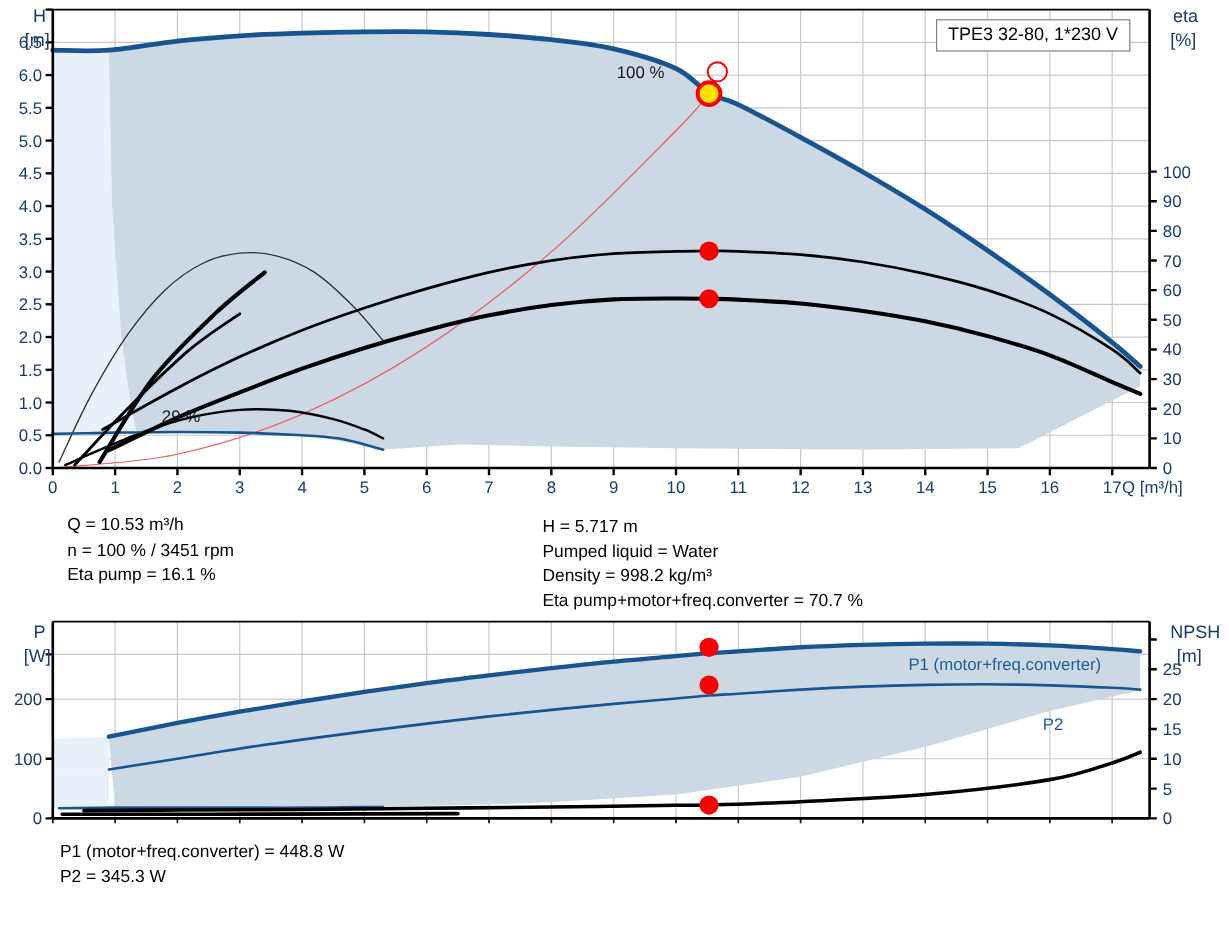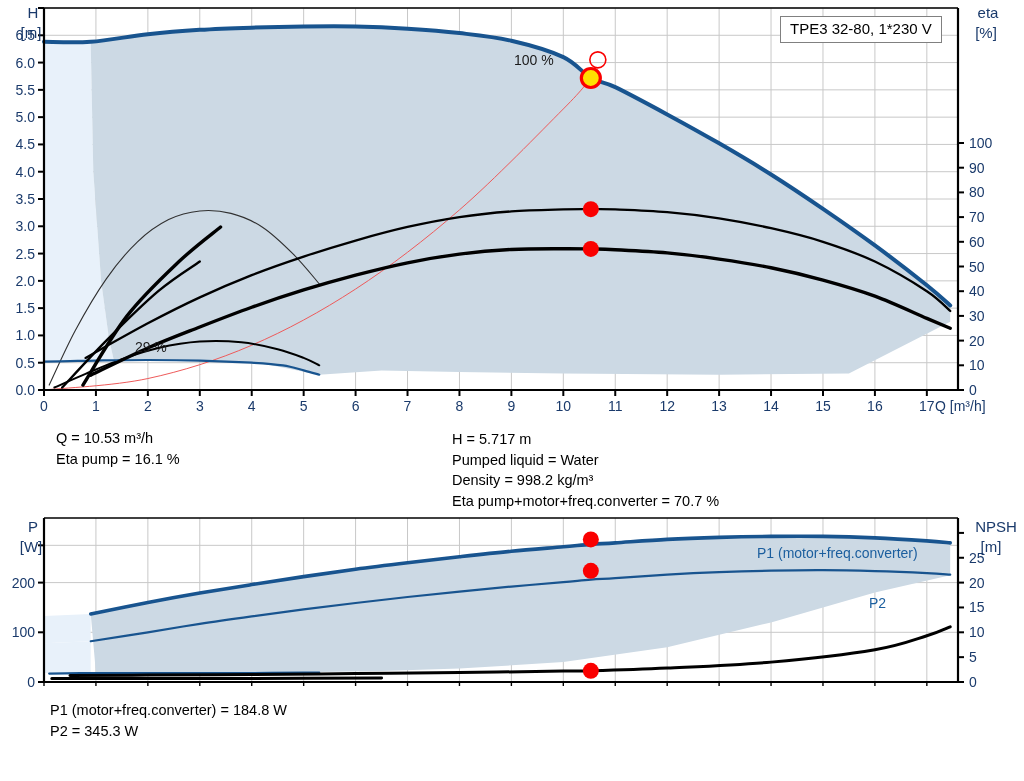--- a/index.html
+++ b/index.html
@@ -225,20 +225,21 @@
         <circle cx="590.8420454545453" cy="78.0151428571429" r="9.5" fill="#ffe000" stroke="#fa0000" stroke-width="3.2"></circle>
       </g>
     </svg>
 
   <div class="title-box" style="left:780px; top:4px;margin-top:12px;">
     <span>TPE3 32-80, 1*230 V</span>
   </div>
 
   <div class="info-block" style="left:56px; top:428px;">
     <div>Q = 10.53 m³/h</div>
+    <div>n = 100 % / 3451 rpm</div>
     <div>Eta pump = 16.1 %</div>
   </div>
 
   <div class="info-block" style="left:432px; top:429px;margin-left:20px;">
     <div>H = 5.717 m</div>
     <div>Pumped liquid = Water</div>
     <div>Density = 998.2 kg/m³</div>
     <div>Eta pump+motor+freq.converter = 70.7 %</div>
   </div>
 
@@ -332,17 +333,17 @@
         <text x="869" y="96" class="series-label" text-anchor="start">P2</text>
       </g>
       <g>
         <circle cx="590.8420454545453" cy="27.419393939393956" r="8" fill="#fa0000"></circle>
         <circle cx="590.8420454545453" cy="58.82787878787879" r="8" fill="#fa0000"></circle>
         <circle cx="590.8420454545453" cy="158.8678787878788" r="8" fill="#fa0000"></circle>
       </g>
     </svg>
 
   <div class="info-block" style="left:50px; top:700px;">
-    <div>P1 (motor+freq.converter) = 184.8 W</div>
+    <div>P1 (motor+freq.converter) = 448.8 W</div>
     <div>P2 = 345.3 W</div>
   </div>
 
 </div>
 
 </body></html>

